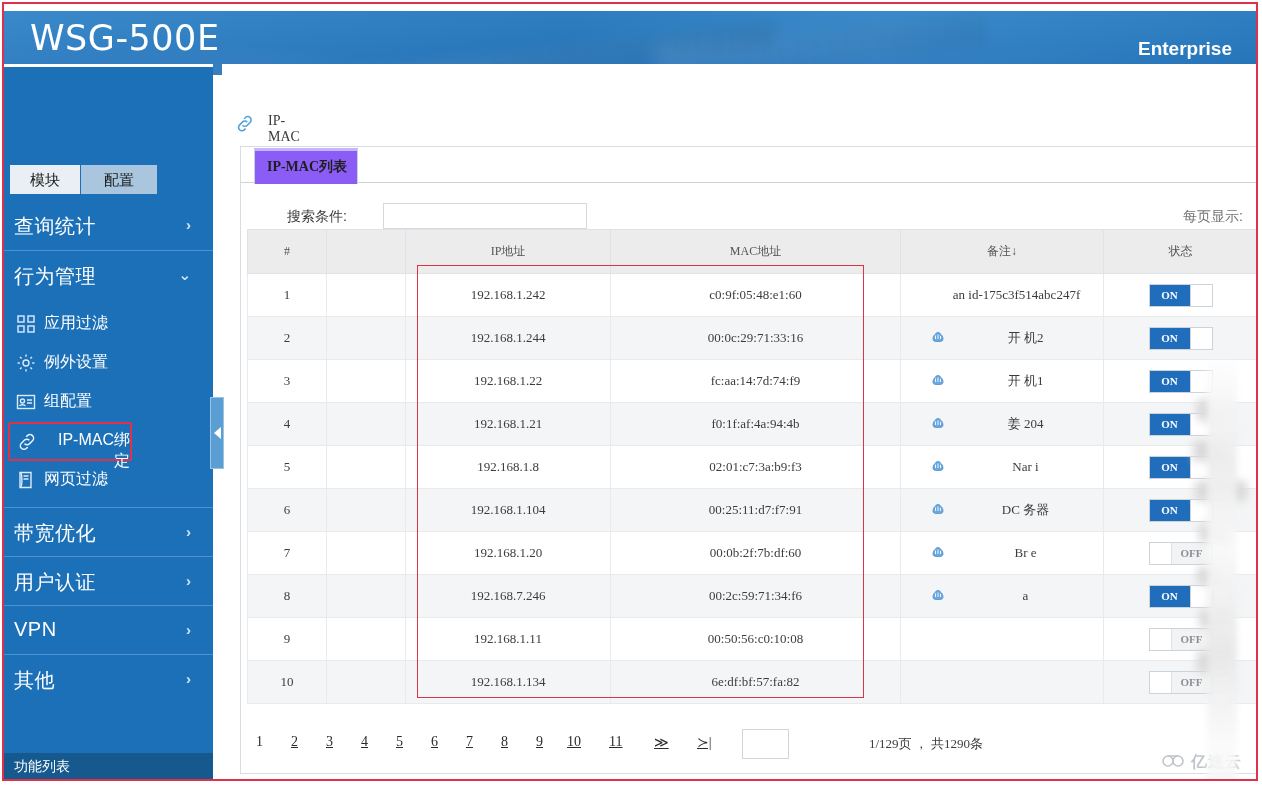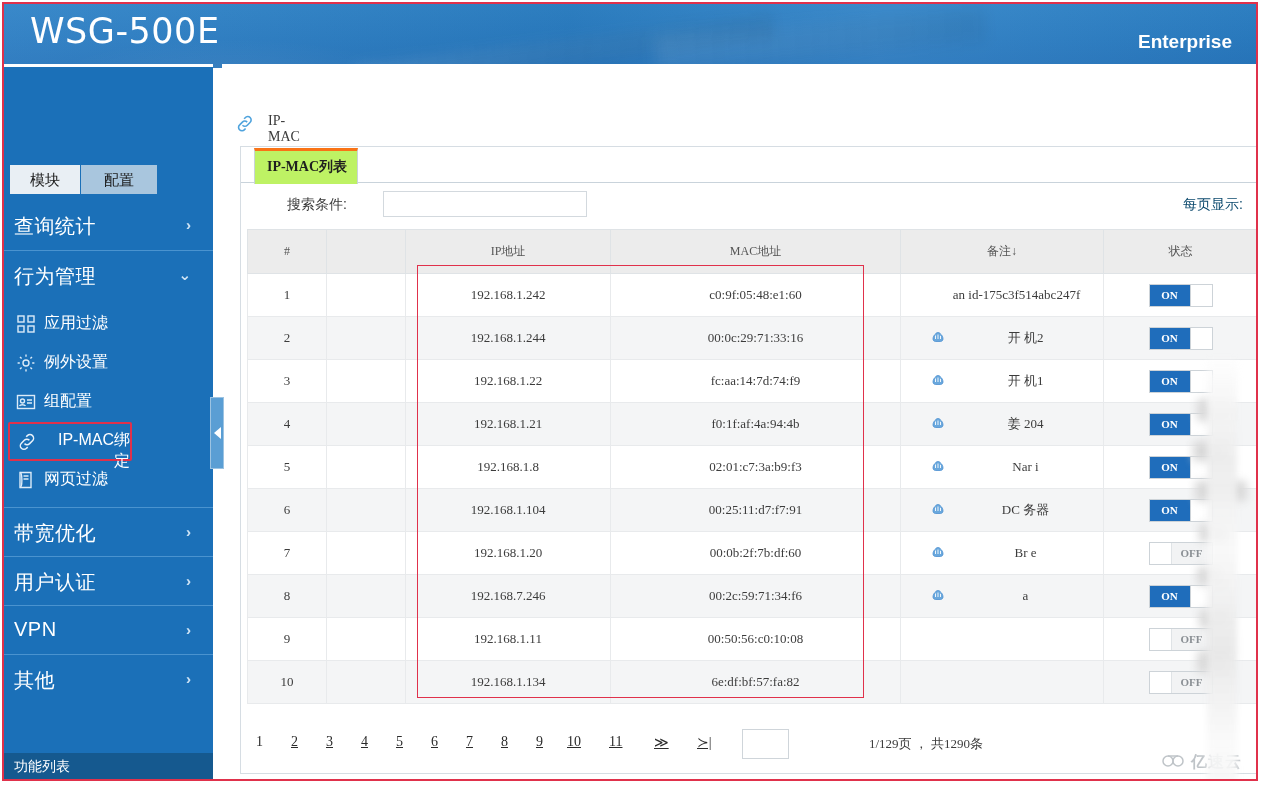--- a/index.html
+++ b/index.html
@@ -21,21 +21,21 @@
     position: absolute;
     left: 2px; top: 2px;
     width: 1256px; height: 779px;
     border: 2px solid #e0314b;
     pointer-events: none;
     z-index: 60;
   }
 
   
   #header {
-    position: absolute; left: 4px; top: 4px;
+    position: absolute; left: 4px; top: 11px;
     width: 1252px; height: 64px;
     background:
       radial-gradient(ellipse 260px 60px at 18% 120%, rgba(255,255,255,0.07), rgba(255,255,255,0) 70%),
       linear-gradient(100deg, rgba(255,255,255,0.05) 0%, rgba(0,0,0,0.04) 45%, rgba(255,255,255,0.06) 70%, rgba(0,0,0,0.03) 100%),
       linear-gradient(180deg, #2f83c7 0%, #2a7cc2 55%, #2776bd 100%);
     overflow: hidden;
   }
   #header:before {
     content:"";
     position:absolute; left:28%; top:55%;
@@ -194,48 +194,48 @@
     position: absolute; left: 0; top: 0;
     width: 1016px; height: 36px;
     border-bottom: 1px solid #c9d3db;
     background: #ffffff;
   }
   #tab-iplist {
     position: absolute; left: 13px; top: 1px;
     width: 104px; height: 36px;
     border: 1px solid #c9d3db;
     border-bottom: none;
-    border-top: 3px solid #f97316;
-    background: #bef264;
+    border-top: 3px solid #c4b5fd;
+    background: #8b5cf6;
     cursor: pointer;
   }
   #tab-iplist .lbl {
     position:absolute; left:0; top:7px; width:104px;
     text-align:center;
     font-size:14px; font-weight:bold; color:#1f1f1f;
     font-family:"Liberation Serif", serif;
   }
 
-  #searchrow { position: absolute; left: 0; top: 36px; width: 1016px; height: 44px; }
+  #searchrow { position: absolute; left: 0; top: 48px; width: 1016px; height: 44px; }
   #search-label {
     position:absolute; left:46px; top:13px;
     font-size:14px; color:#3a3a3a;
   }
   #search-input {
     position:absolute; left:142px; top:8px;
     width:204px; height:26px;
     border:1px solid #d3d9de;
     background:#fff;
     font-size:13px;
     padding:0 5px;
     outline:none;
   }
   #perpage-label {
     position:absolute; right:14px; top:13px;
-    font-size:14px; color:#0c4a6e;
+    font-size:14px; color:#737373;
     white-space:nowrap;
   }
 
   
   #tbl-wrap { position: absolute; left: 6px; top: 82px; width: 1010px; }
   table#grid { border-collapse: collapse; width: 1010px; table-layout: fixed; }
   table#grid th {
     height: 44px;
     background: #ececec;
     border-top: 1px solid #dfe3e6;

